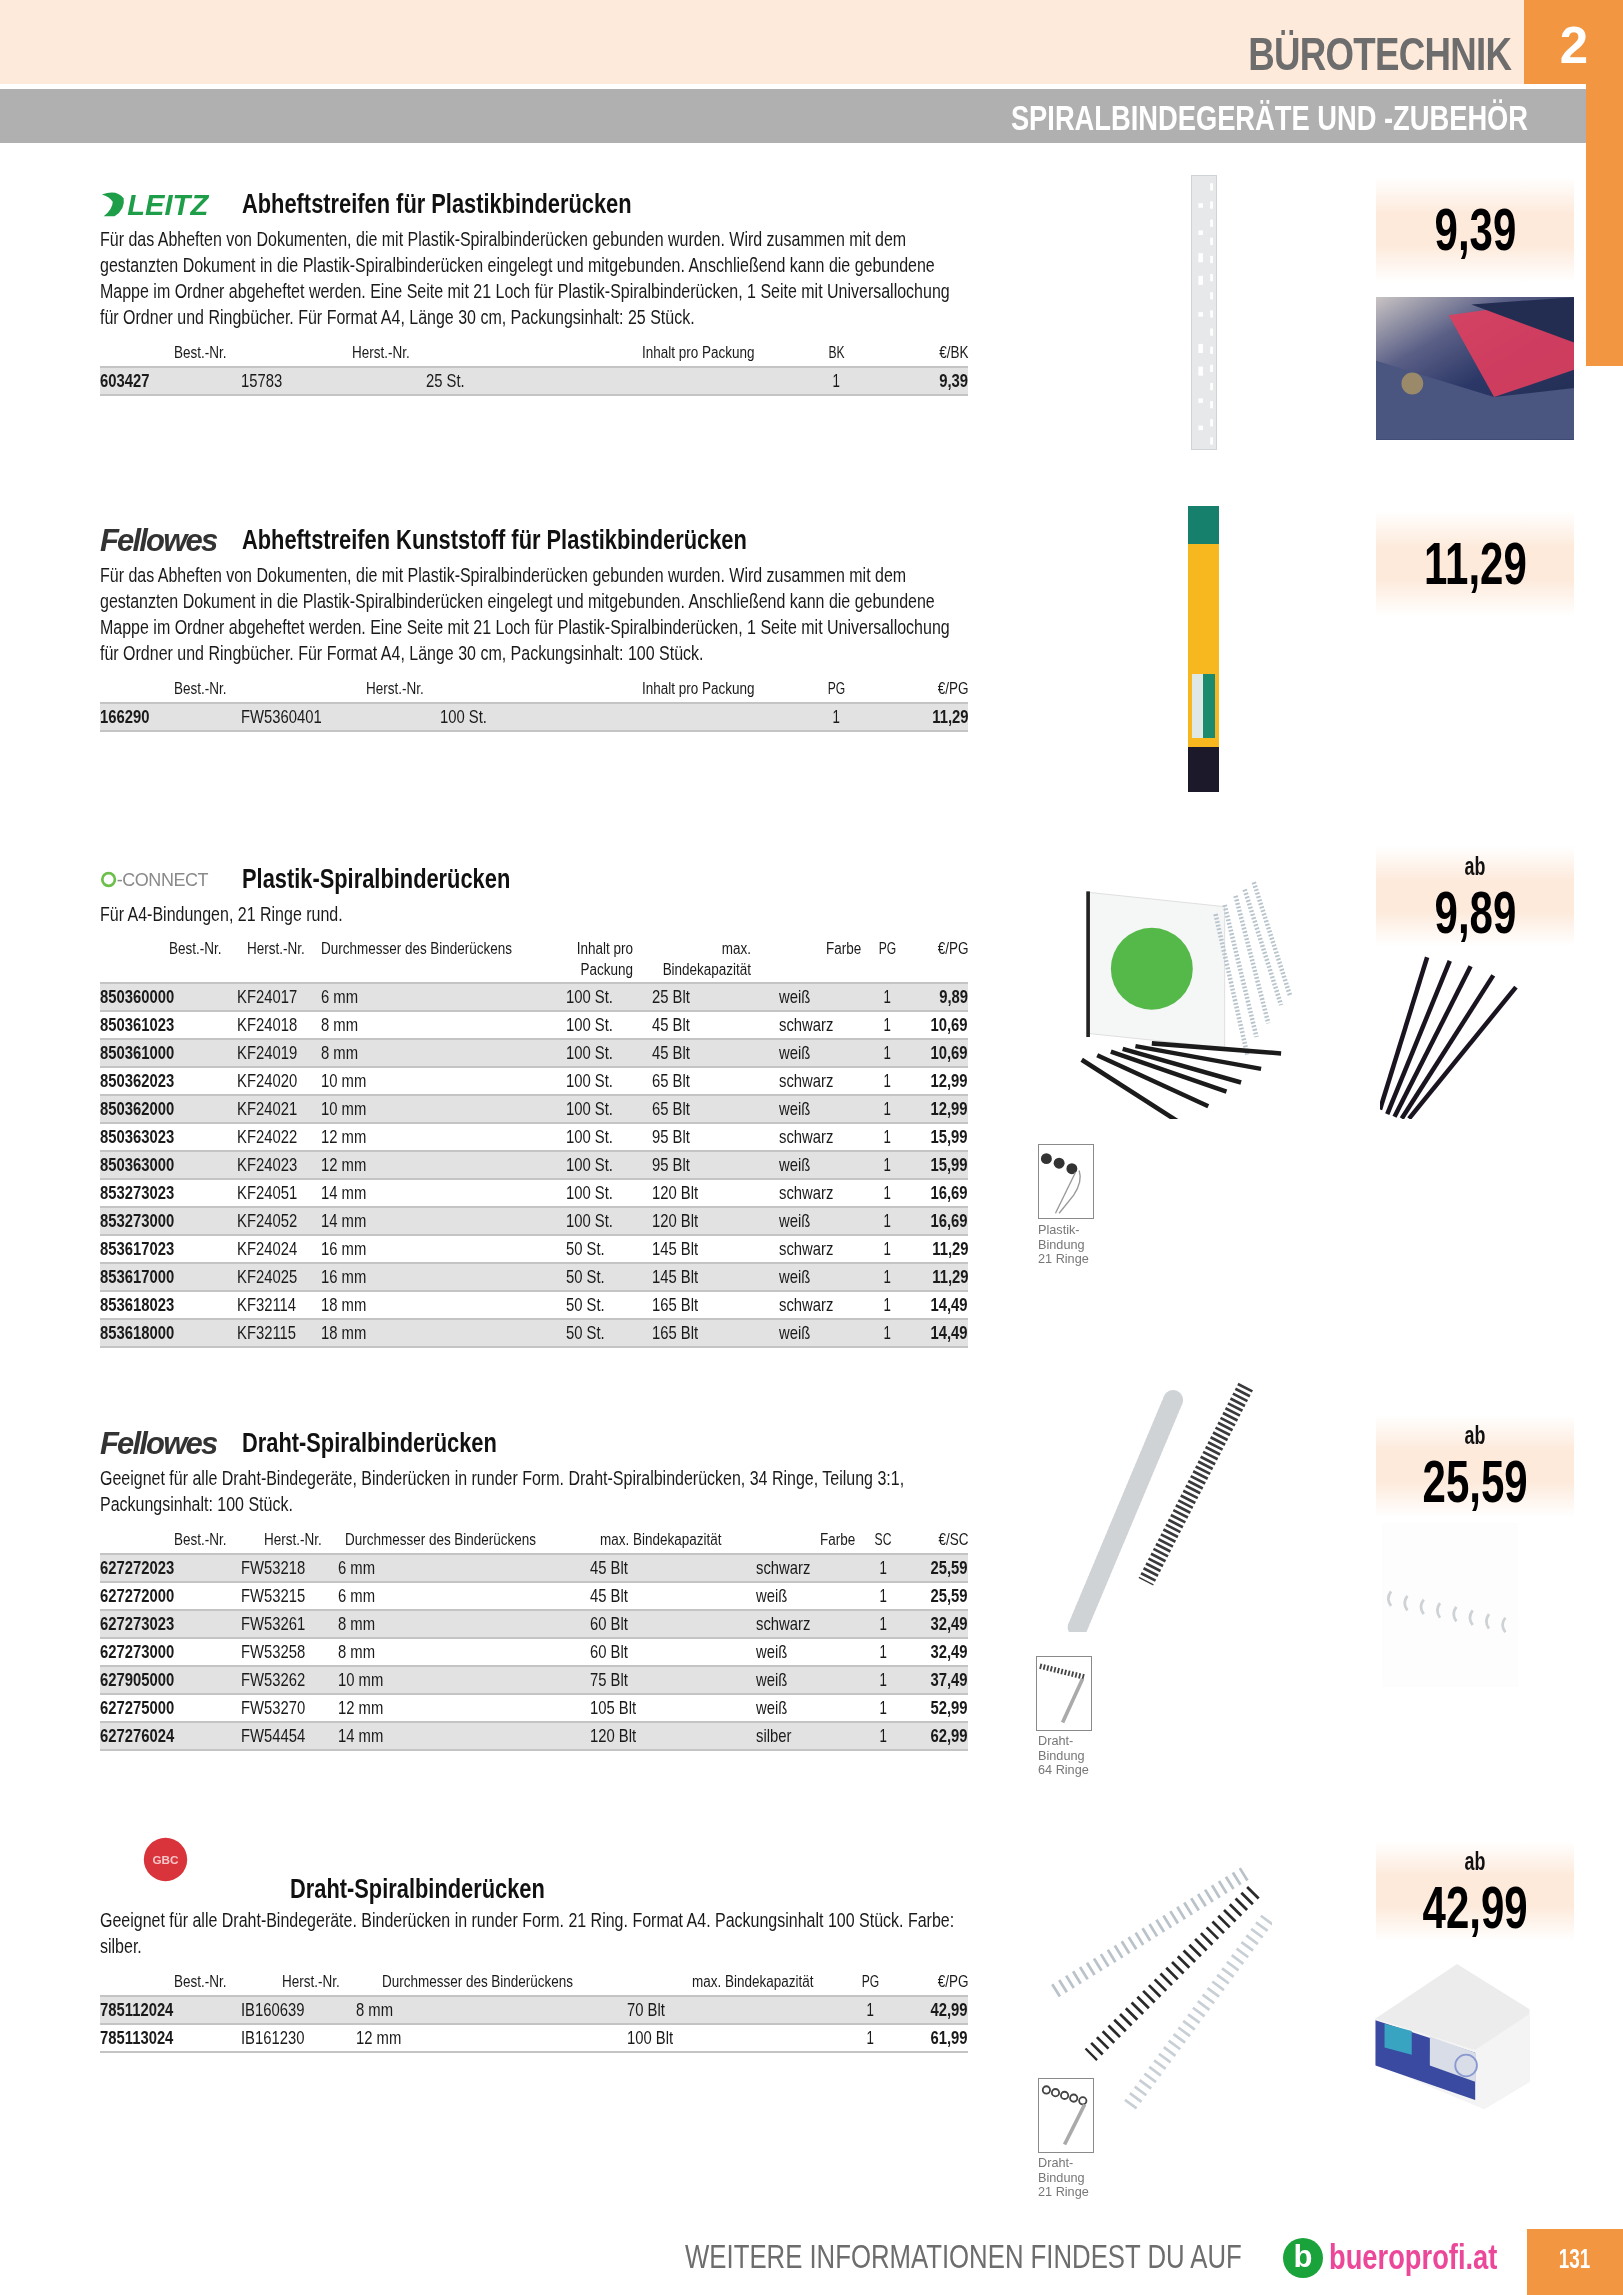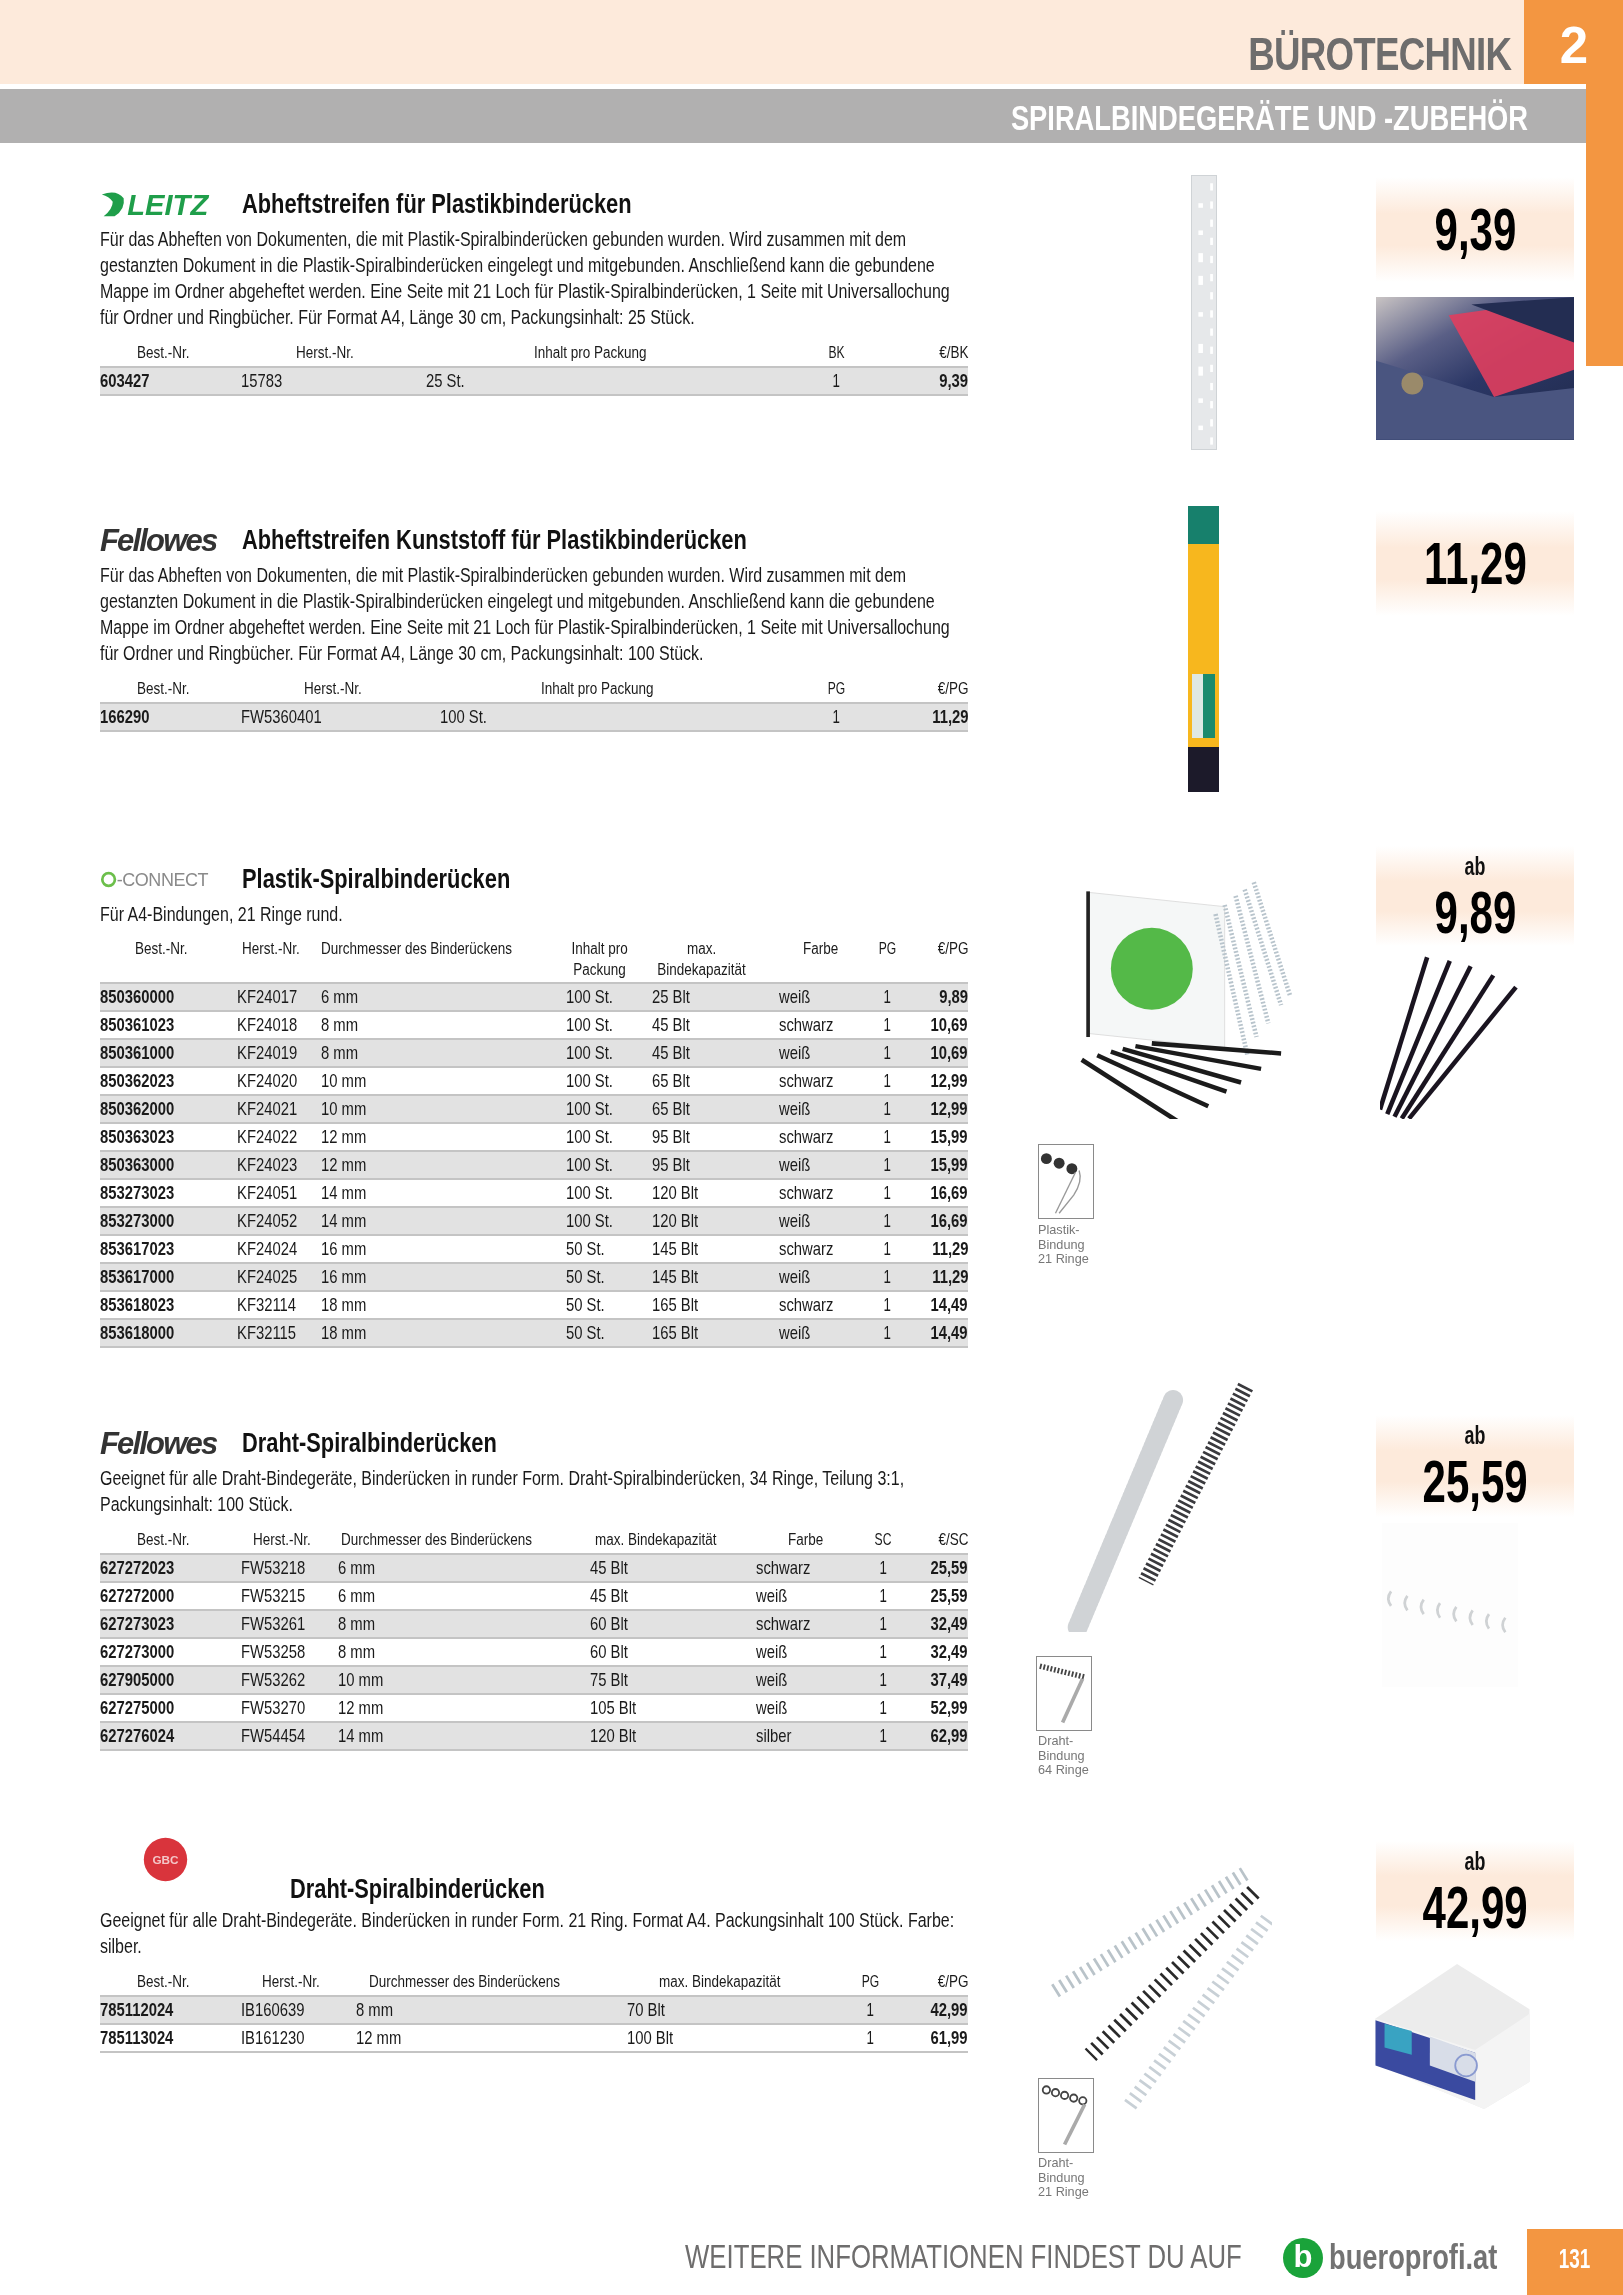--- a/index.html
+++ b/index.html
@@ -18,42 +18,42 @@
   .hdr-sub-text { position: absolute; right: 96px; top: 98px; font-size: 35px; font-weight: bold; color: #fff; }
   .side-strip { position: absolute; left: 1586px; top: 84px; width: 37px; height: 282px; background: #f39641; }
 
   
   .section { position: absolute; left: 100px; width: 868px; }
   .prod-head { display: flex; align-items: center; height: 40px; }
   .logo { width: 136px; height: 36px; display: flex; align-items: center; text-decoration: underline; }
   .prod-title { font-size: 28px; font-weight: bold; color: #111; margin-left: 5.5px; }
   .desc { font-size: 20.5px; line-height: 26px; color: #1a1a1a; margin-top: 1.8px; width: 1109px; transform: scaleX(0.78); transform-origin: left top; }
   table { border-collapse: collapse; width: 868px; font-size: 19px; }
-  th { font-weight: normal; text-align: center; font-size: 17.3px; color: #1a1a1a; vertical-align: top; padding: 3.6px 0 2.7px 0; line-height: 21px; }
+  th { font-weight: normal; text-align: right; font-size: 17.3px; color: #1a1a1a; vertical-align: top; padding: 3.6px 0 2.7px 0; line-height: 21px; }
   td { height: 28px; padding: 0; border-bottom: 2.7px solid #c4c4c4; vertical-align: middle; }
   tr.row-alt td { background: #e2e2e2; }
   thead tr th { border-bottom: 2.7px solid #c4c4c4; }
   td.b { font-weight: bold; }
   .r { text-align: right; }
   .c { text-align: center; }
 
   
   .price-box { position: absolute; left: 1376px; width: 198px; background: linear-gradient(180deg, #fff 0%, #fdeadb 35%, #fdeadb 65%, #fff 100%); text-align: center; }
   .price-ab { font-size: 25.5px; font-weight: bold; color: #111; line-height: 27px; padding-top: 7.3px; }
   .price-val { font-size: 60px; font-weight: bold; color: #000; line-height: 65px; }
 
   
   .img { position: absolute; }
   .binding-icon { position: absolute; width: 56px; height: 75px; border: 1.8px solid #8a8a8a; background: #fff; }
   .binding-label { position: absolute; font-size: 12.7px; line-height: 14.5px; color: #777; width: 73px; }
 
   
   .footer-text { position: absolute; right: 382px; top: 2238px; font-size: 33px; font-weight: normal; color: #6e6d6d; }
   .footer-logo { position: absolute; left: 1283px; top: 2238px; width: 40px; height: 40px; border-radius: 50%; background: #1aa33a; color: #fff; font-weight: bold; font-size: 31px; text-align: center; line-height: 38px; }
-  .footer-url { position: absolute; left: 1329px; top: 2237px; font-size: 35px; font-weight: bold; color: #737373; }
+  .footer-url { position: absolute; left: 1329px; top: 2237px; font-size: 35px; font-weight: bold; color: #ec4899; }
   .page-num { position: absolute; left: 1527px; top: 2229px; width: 96px; height: 66px; background: #f39641; color: #fff; font-size: 27px; font-weight: bold; text-align: center; line-height: 60px; }
 </style>
 </head>
 <body>
 
 <div class="hdr-top"></div>
 <div class="hdr-title"><span class="cond-r">BÜROTECHNIK</span></div>
 <div class="chap-tab"><span>2</span></div>
 <div class="hdr-sub"></div>
 <div class="hdr-sub-text"><span class="cond-r">SPIRALBINDEGERÄTE UND -ZUBEHÖR</span></div>

